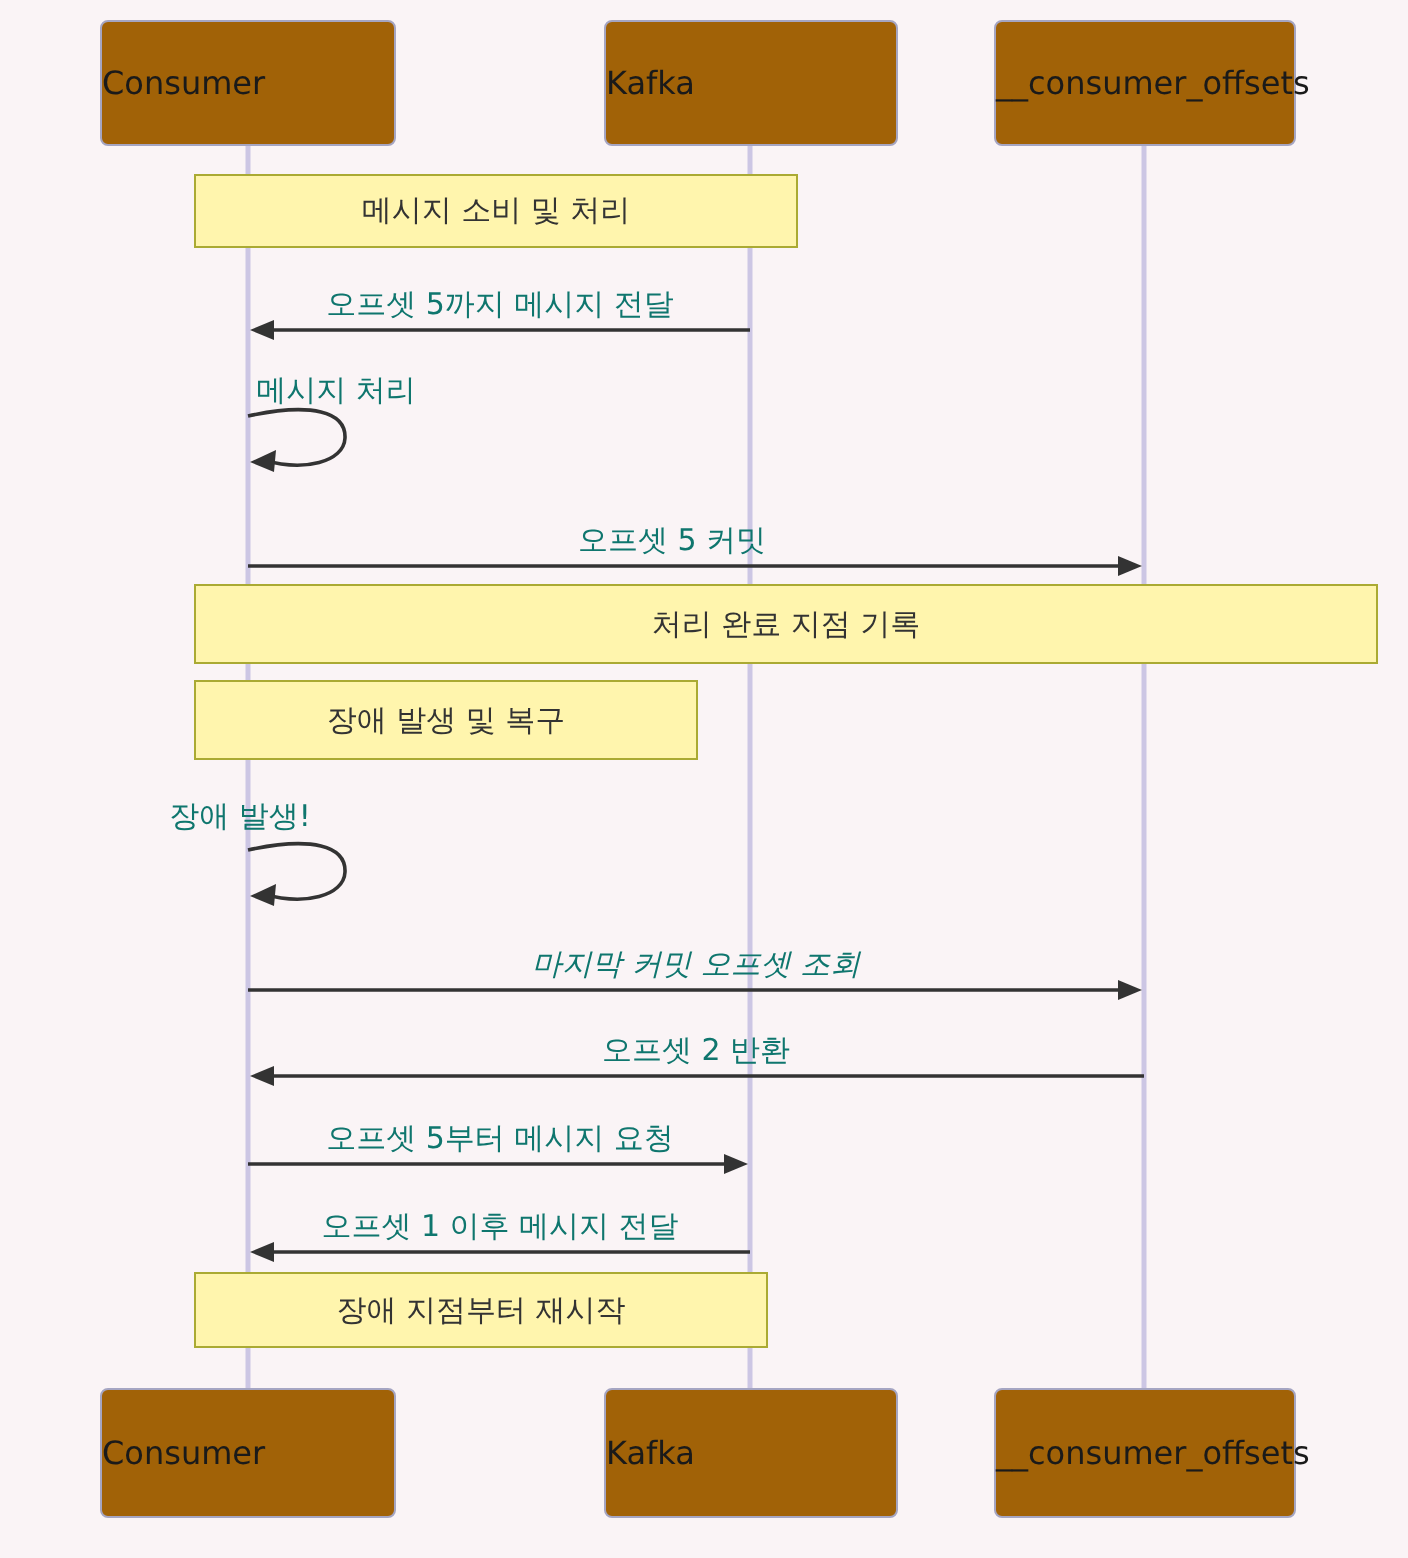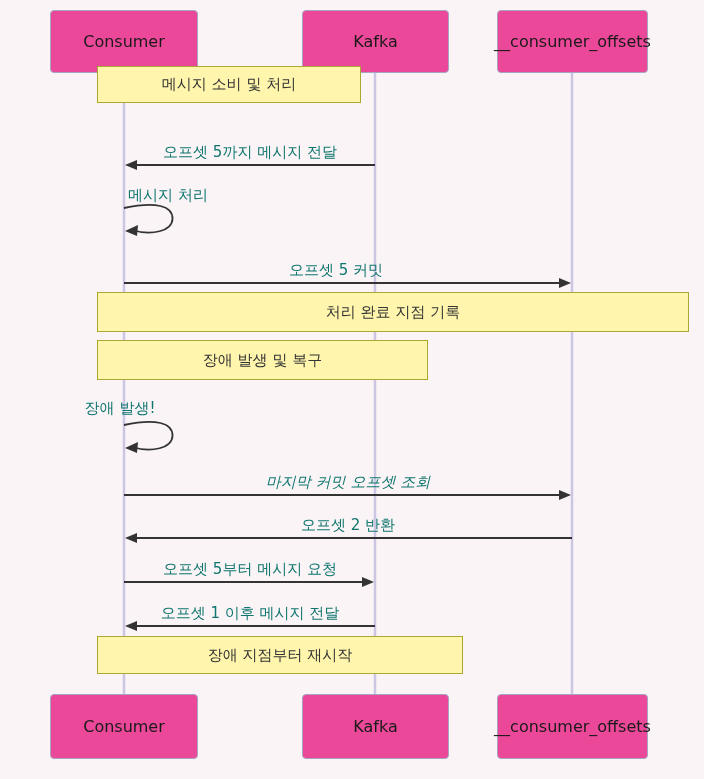--- a/index.html
+++ b/index.html
@@ -13,26 +13,25 @@
     height: 779px;
     background: #faf4f6;
     overflow: hidden;
   }
   .layer {
     position: absolute;
     left: 0; top: 0;
   }
   .actor-box {
     position: absolute;
-    background: #ec4899;
+    background: #a16207;
     border: 1px solid #a5a5c2;
     border-radius: 4px;
     display: flex;
     align-items: center;
-    justify-content: center;
     font-size: 16px;
     color: #1a1a1a;
     box-sizing: border-box;
   }
   .note-box {
     position: absolute;
     background: #fff5ad;
     border: 1.5px solid #aaaa33;
     display: flex;
     align-items: center;
@@ -99,30 +98,30 @@
   <div class="actor-box" style="left:50px; top:694px; width:148px; height:65px;">
     <span>Consumer</span>
   </div>
   <div class="actor-box" style="left:302px; top:694px; width:147px; height:65px;">
     <span>Kafka</span>
   </div>
   <div class="actor-box" style="left:497px; top:694px; width:151px; height:65px;">
     <span>__consumer_offsets</span>
   </div>
 
-  <div class="note-box" style="left:97px; top:66px; width:264px; height:37px;">
+  <div class="note-box" style="left:97px; top:87px; width:302px; height:37px;">
     <span>메시지 소비 및 처리</span>
   </div>
   <div class="note-box" style="left:97px; top:292px; width:592px; height:40px;">
     <span>처리 완료 지점 기록</span>
   </div>
-  <div class="note-box" style="left:97px; top:340px; width:331px; height:40px;">
+  <div class="note-box" style="left:97px; top:340px; width:252px; height:40px;">
     <span>장애 발생 및 복구</span>
   </div>
-  <div class="note-box" style="left:97px; top:636px; width:366px; height:38px;">
+  <div class="note-box" style="left:97px; top:636px; width:287px; height:38px;">
     <span>장애 지점부터 재시작</span>
   </div>
 
   <div class="msg-label" style="left:250px; top:143px;">오프셋 5까지 메시지 전달</div>
   <div class="msg-label" style="left:124px; top:186px;margin-left:44px;">메시지 처리</div>
   <div class="msg-label" style="left:336px; top:261px;">오프셋 5 커밋</div>
   <div class="msg-label" style="left:120px; top:399px;">장애 발생!</div>
   <div class="msg-label" style="left:348px; top:473px;font-style:italic;">마지막 커밋 오프셋 조회</div>
   <div class="msg-label" style="left:348px; top:516px;">오프셋 2 반환</div>
   <div class="msg-label" style="left:250px; top:560px;">오프셋 5부터 메시지 요청</div>

